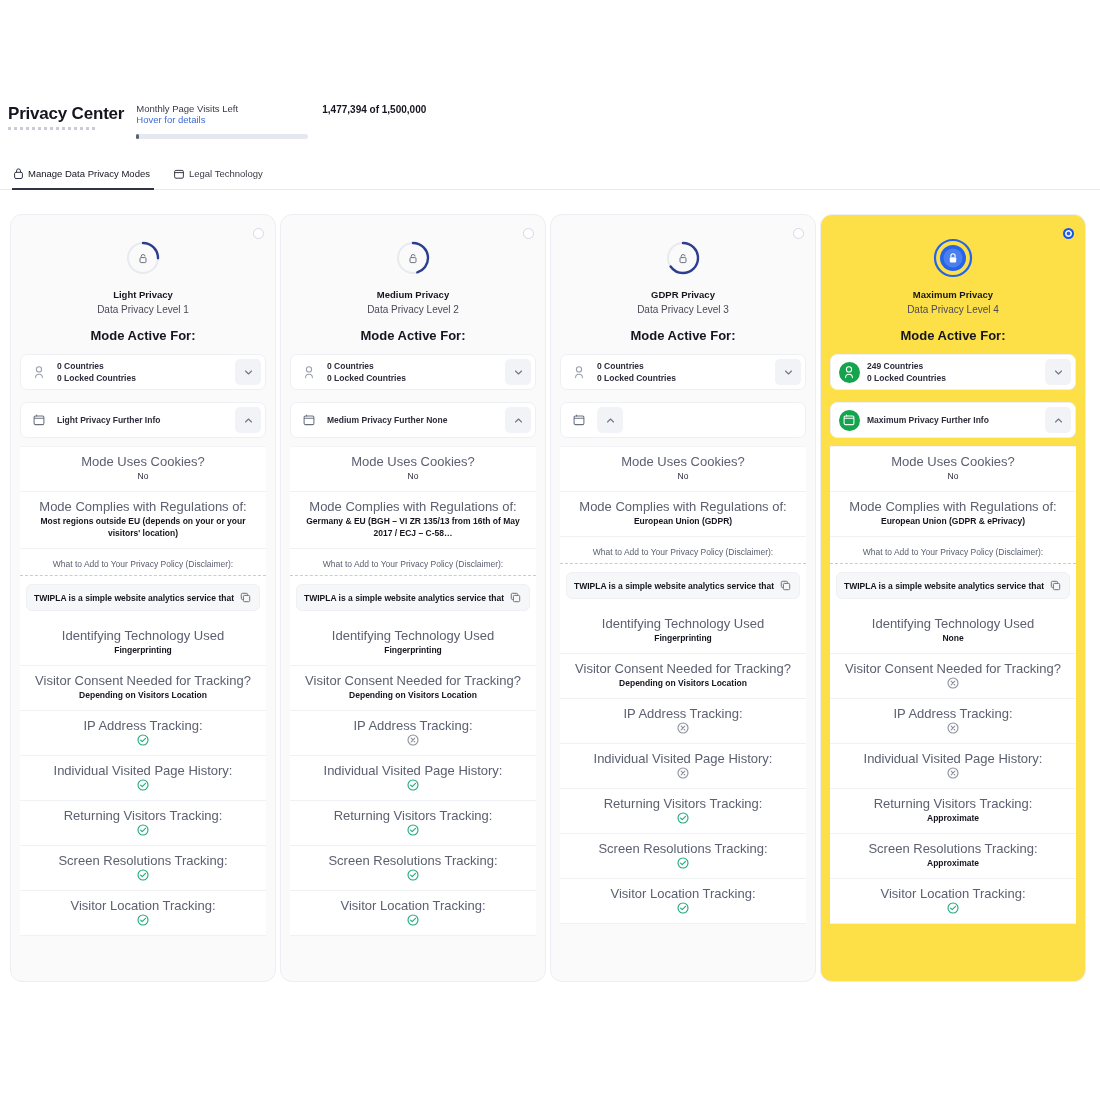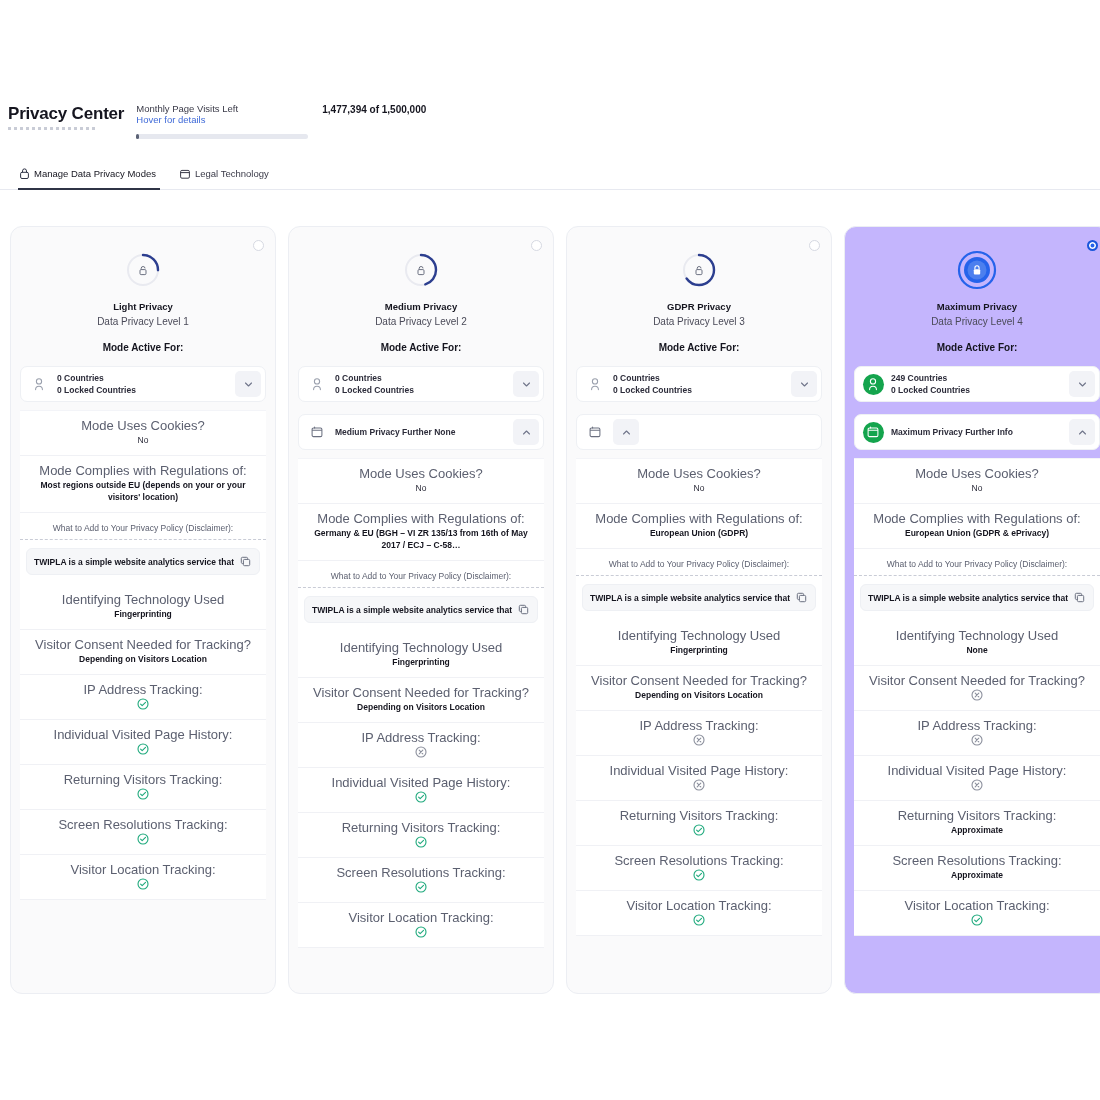--- a/index.html
+++ b/index.html
@@ -45,47 +45,47 @@
   }
   .quota-bar-fill {
     position: absolute; left: 0; top: 0; height: 5px; width: 3px;
     background: #5b6275; border-radius: 3px;
   }
 
   
   .tabbar {
     position: absolute; left: 0; top: 160px; width: 1100px; height: 30px;
     border-bottom: 1px solid #e7e9f0;
-    display: flex; align-items: center; gap: 18px; padding-left: 18px;
+    display: flex; align-items: center; gap: 18px; padding-left: 12px;
   }
   .tab {
     display: flex; align-items: center; gap: 5px;
     font-size: 9.5px; color: #3a3a48; height: 30px;
     border-bottom: 2px solid transparent; padding: 0 4px 0 2px;
     cursor: pointer;
   }
   .tab.active { color: #15151f; border-bottom-color: #2f3446; }
   .tab svg { display:block; }
 
   
   .grid {
     position: absolute; left: 10px; top: 214px;
     width: 1080px;
-    display: flex; gap: 12px; margin-top: 12px;
+    display: flex; gap: 4px;
   }
   .card {
     width: 266px;
     background: #fafafb;
     border: 1px solid #eceef3;
     border-radius: 12px;
     position: relative;
     padding: 10px 9px 12px 9px;
     min-height: 768px;
   }
-  .card.selected { background: #c4b5fd; }
+  .card.selected { background: #fde047; }
 
   .radio {
     position: absolute; right: 11px; top: 13px;
     width: 11px; height: 11px; border-radius: 50%;
     border: 1px solid #d6d9e2; background: #fff; cursor: pointer;
   }
   .radio.on {
     border: 2px solid #1a56db; background: #2563eb;
     box-shadow: inset 0 0 0 1.5px #fff;
   }
@@ -96,21 +96,21 @@
 
   .mode-name {
     text-align: center; font-size: 9.5px; font-weight: 700;
     color: #15151f; margin-top: 11px; line-height: 12px;
   }
   .mode-level {
     text-align: center; font-size: 10px; color: #4a4a58;
     margin-top: 3px; line-height: 12px;
   }
   .mode-active-for {
-    text-align: center; font-size: 10px; font-weight: 700;
+    text-align: center; font-size: 13px; font-weight: 700;
     color: #15151f; margin-top: 14px; line-height: 12px;
   }
 
   
   .acc {
     margin-top: 12px; background: #fff; border: 1px solid #eef0f4;
     border-radius: 7px; display: flex; align-items: stretch;
     min-height: 36px; overflow: hidden; cursor: pointer;
   }
   .acc-ico {
@@ -237,20 +237,39 @@
           <div class="acc-body">
             <div>0 Countries</div>
             <div class="l2">0 Locked Countries</div>
           </div>
           <div class="acc-chev">
             <svg width="9" height="7" viewBox="0 0 9 7" fill="none">
               <path d="M1.5 2 4.5 5 7.5 2" stroke="#70758a" stroke-width="1.1" fill="none" stroke-linecap="round" stroke-linejoin="round"></path>
             </svg>
           </div>
         </div>
+        <div class="acc">
+          <div class="acc-ico">
+            <div class="badge-circle">
+              <svg width="12" height="12" viewBox="0 0 12 12" fill="none">
+                <rect x="1.1" y="2" width="9.8" height="8.6" rx="1.4" stroke="#6b7080" stroke-width="1.05"></rect>
+                <path d="M1.1 4.3h9.8" stroke="#6b7080" stroke-width="1.05"></path>
+                <path d="M3.6 2V1" stroke="#6b7080" stroke-width="1.05" stroke-linecap="round"></path>
+              </svg>
+            </div>
+          </div>
+          <div class="acc-body">
+            <div>Light Privacy Further Info</div>
+          </div>
+          <div class="acc-chev">
+            <svg width="9" height="7" viewBox="0 0 9 7" fill="none">
+              <path d="M1.5 5 4.5 2 7.5 5" stroke="#70758a" stroke-width="1.1" fill="none" stroke-linecap="round" stroke-linejoin="round"></path>
+            </svg>
+          </div>
+        </div>
         <div class="info-list">
           <div class="info-row">
             <div class="info-q">Mode Uses Cookies?</div>
             <div class="info-a plain">No</div>
           </div>
           <div class="info-row">
             <div class="info-q">Mode Complies with Regulations of:</div>
             <div class="info-a">Most regions outside EU (depends on your or your visitors' location)</div>
           </div>
           <div class="dashed-label">What to Add to Your Privacy Policy (Disclaimer):</div>

